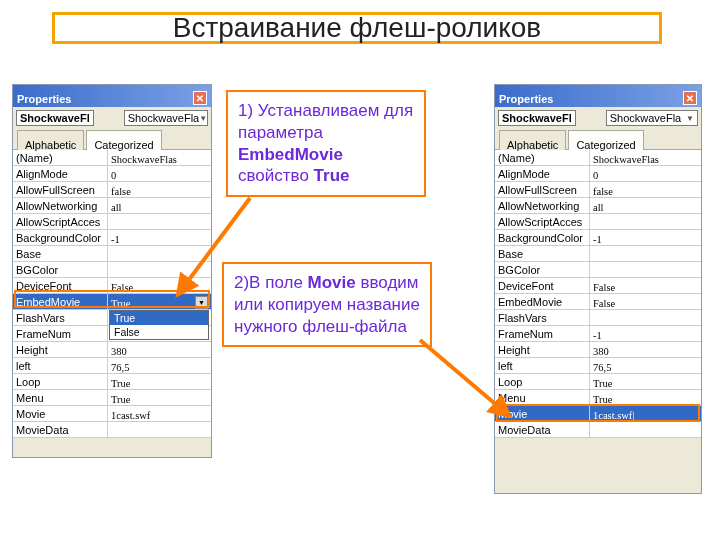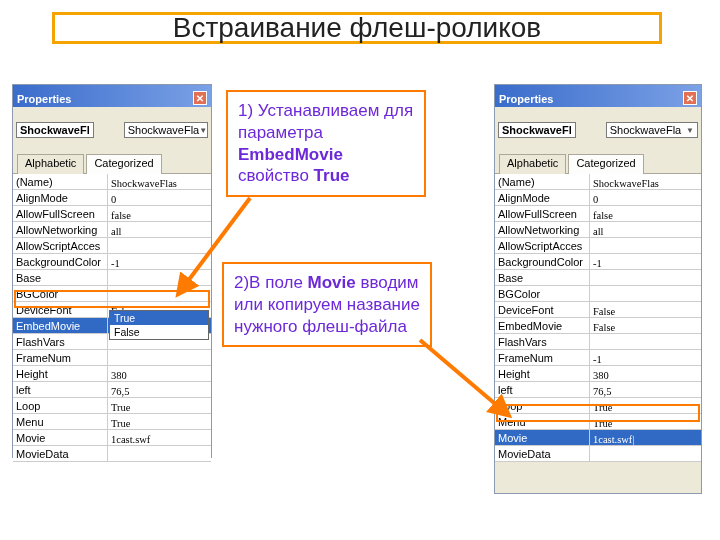--- a/index.html
+++ b/index.html
@@ -54,21 +54,21 @@
     height: 14px;
     display: flex;
     align-items: center;
     justify-content: center;
     font-size: 10px;
     border: 1px solid #fff;
     cursor: pointer;
   }
   .obj-sel {
     display: flex;
-    padding: 15px 3px;
+    padding: 3px 3px;
     gap: 2px;
     background: #ece9d8;
     align-items: flex-start;
   }
   .obj-name {
     background: #fff;
     border: 1px solid #7a7a7a;
     padding: 1px 3px;
     font-weight: bold;
     font-size: 11px;
@@ -95,21 +95,21 @@
     display: flex;
     background: #ece9d8;
     padding: 0 4px;
     border-bottom: 1px solid #aca899;
     height: 21px;
   }
   .tab {
     background: #fdfdfb;
     border: 1px solid #aca899;
     border-bottom: none;
-    padding: 2px 7px;
+    padding: 8px 7px;
     font-size: 11px;
     margin-right: 2px;
     position: relative;
     top: 1px;
     cursor: pointer;
   }
   .tab.active { background: #ece9d8; }
   .grid {
     background: #fff;
     width: 100%;

